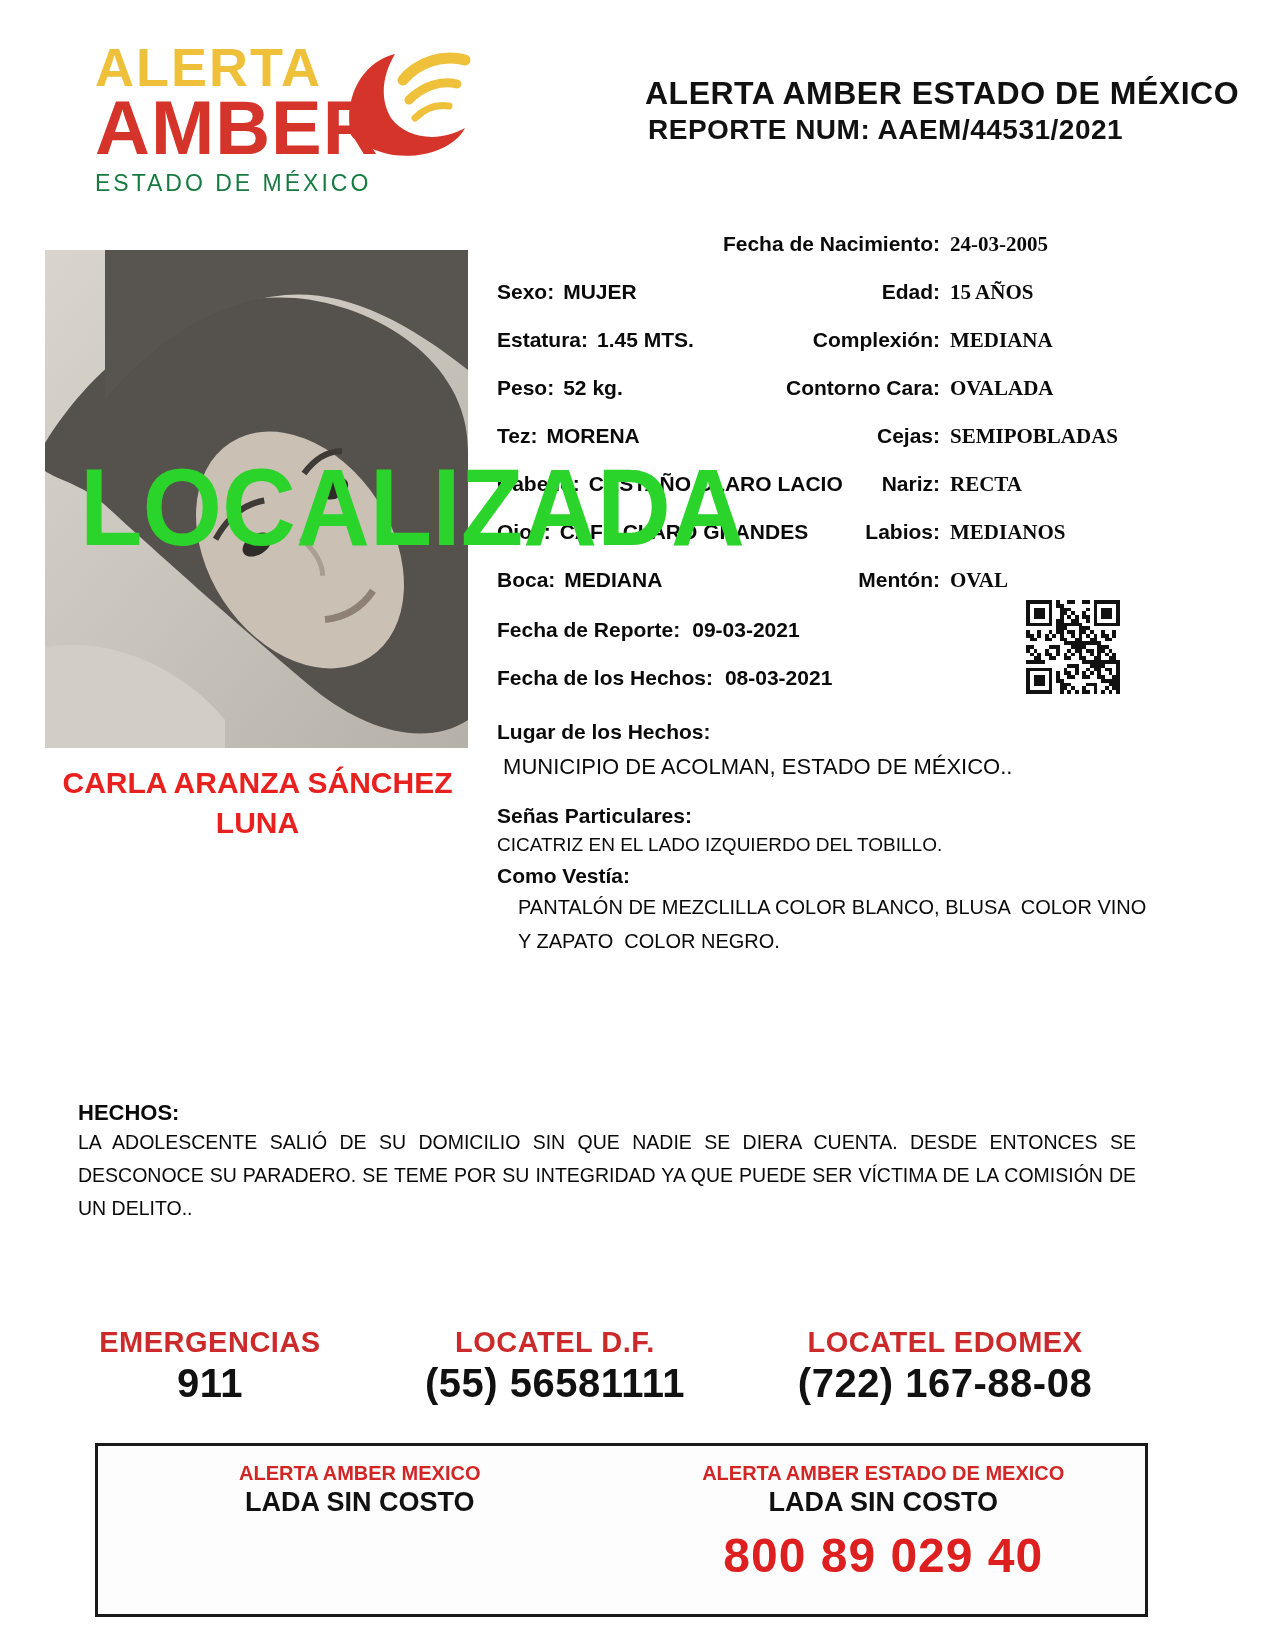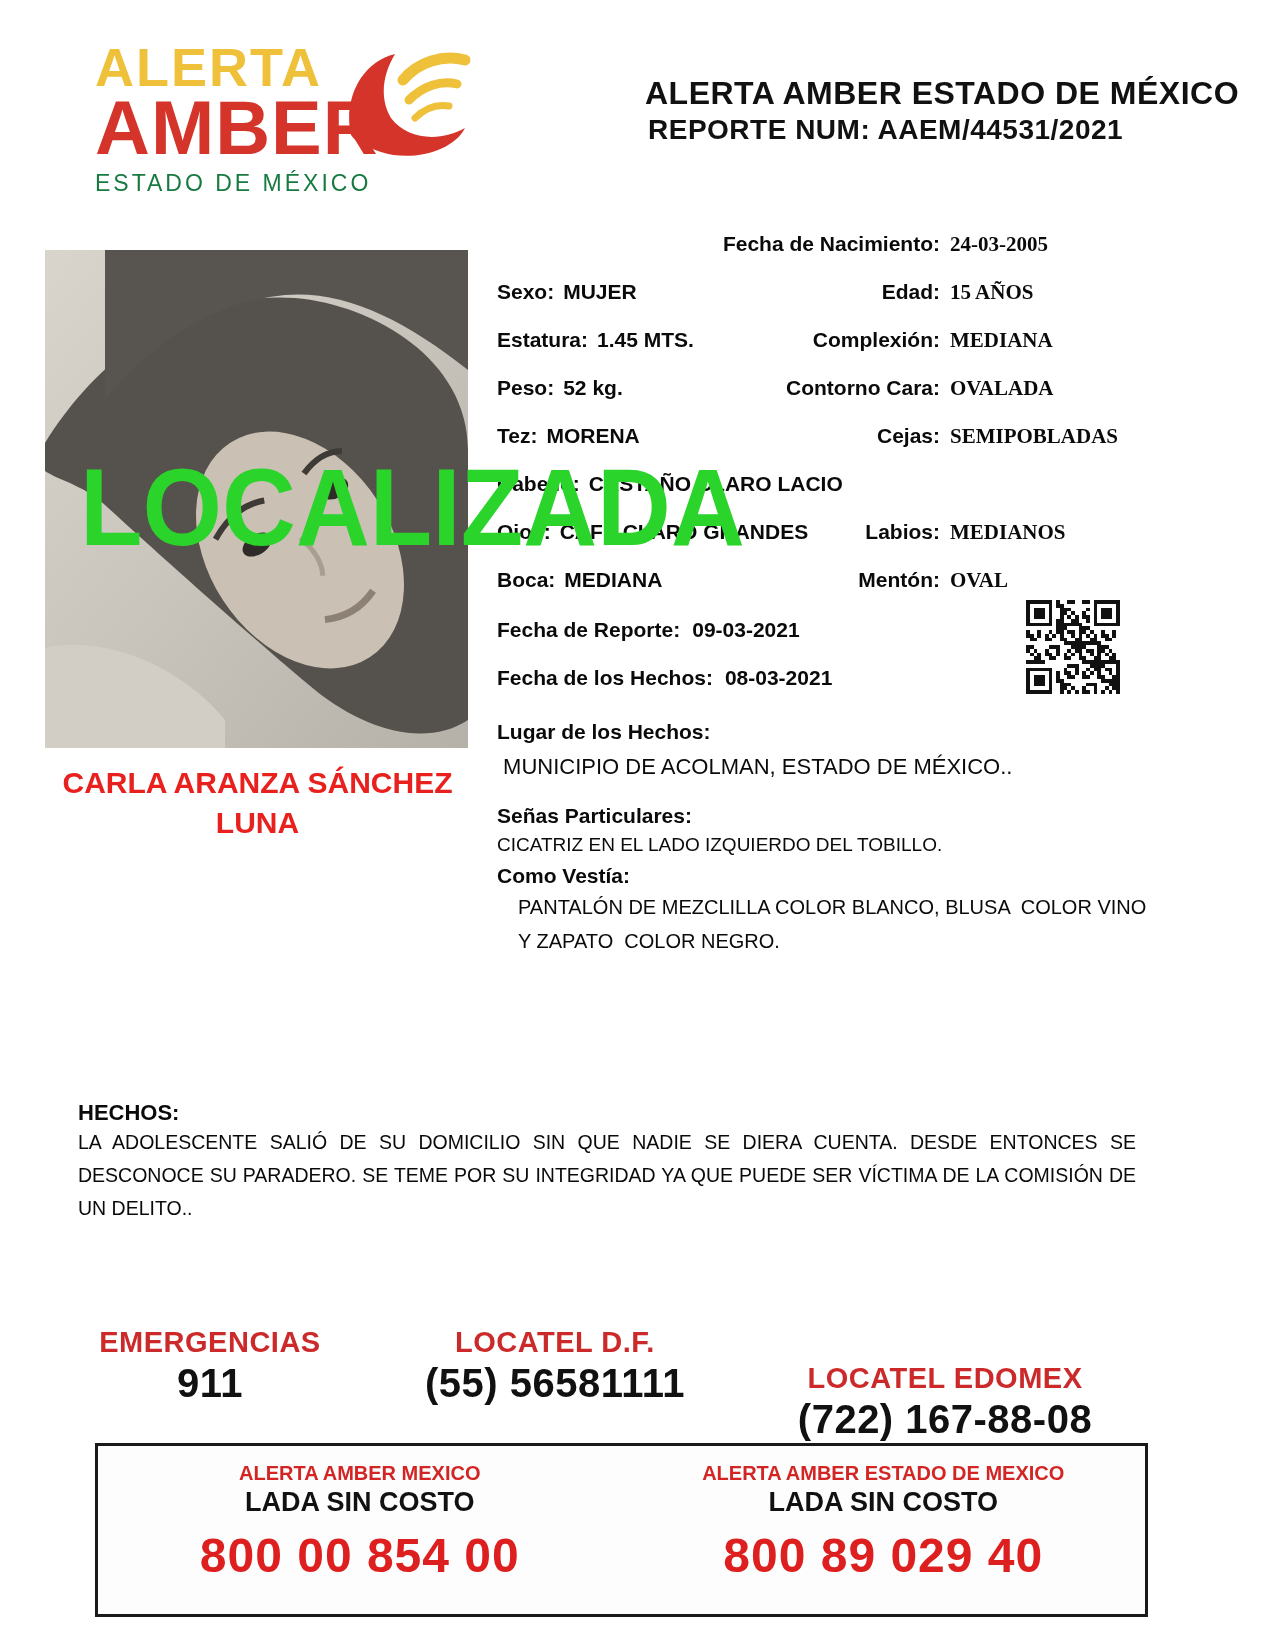--- a/index.html
+++ b/index.html
@@ -51,21 +51,21 @@
 
   .qr { position:absolute; left:1026px; top:600px; width:94px; height:94px; z-index:4; }
 
   
   .hechos-label { position:absolute; left:78px; top:1100px; font-size:22px; font-weight:700; color:#0a0a0a; }
   .hechos-text  { position:absolute; left:78px; top:1126px; width:1058px; font-size:19.5px; font-weight:400;
     color:#0a0a0a; line-height:33px; text-align:justify; }
 
   
   .emergency { position:absolute; left:60px; top:1326px; width:1080px; display:flex; text-align:center; }
-  .em-col1 { width:300px; } .em-col2 { width:390px; } .em-col3 { width:390px;margin-top:36px; }
+  .em-col1 { width:300px; } .em-col2 { width:390px; } .em-col3 { width:390px; }
   .em-label  { font-size:29px; font-weight:700; color:#cc2a2a; letter-spacing:0.5px; }
   .em-number { font-size:40px; font-weight:700; color:#111; margin-top:2px; letter-spacing:0.5px; }
 
   
   .footer-box { position:absolute; left:95px; top:1443px; width:1053px; height:174px;
     border:3px solid #1a1a1a; display:flex; text-align:center; background:#fdfdfd; }
   .fb-col { width:50%; padding-top:16px; }
   .fb-title  { font-size:20px; font-weight:700; color:#d42525; }
   .fb-sub    { font-size:27px; font-weight:700; color:#111; margin-top:2px; }
   .fb-number { font-size:48px; font-weight:700; color:#dd1f1f; margin-top:10px; letter-spacing:1px; }
@@ -155,20 +155,24 @@
     </div>
     <div class="d-row">
       <span class="d-left"><span>Tez:</span><span class="val">MORENA</span></span>
       <span class="d-right">
           <span class="d-rlabel">Cejas:</span>
           <span class="d-rvalue">SEMIPOBLADAS</span>
         </span>
     </div>
     <div class="d-row">
       <span class="d-left"><span>Cabello:</span><span class="val">CASTAÑO CLARO LACIO</span></span>
+      <span class="d-right">
+          <span class="d-rlabel">Nariz:</span>
+          <span class="d-rvalue">RECTA</span>
+        </span>
     </div>
     <div class="d-row">
       <span class="d-left"><span>Ojos:</span><span class="val">CAFÉ CLARO GRANDES</span></span>
       <span class="d-right">
           <span class="d-rlabel">Labios:</span>
           <span class="d-rvalue">MEDIANOS</span>
         </span>
     </div>
     <div class="d-row">
       <span class="d-left"><span>Boca:</span><span class="val">MEDIANA</span></span>
@@ -437,21 +441,20 @@
     <div class="em-col3">
       <div class="em-label">LOCATEL EDOMEX</div>
       <div class="em-number">(722) 167-88-08</div>
     </div>
   </div>
 
   <div class="footer-box">
     <div class="fb-col">
       <div class="fb-title">ALERTA AMBER MEXICO</div>
       <div class="fb-sub">LADA SIN COSTO</div>
-      <div class="fb-number">800 00 854 00</div>
     </div>
     <div class="fb-col">
       <div class="fb-title">ALERTA AMBER ESTADO DE MEXICO</div>
       <div class="fb-sub">LADA SIN COSTO</div>
       <div class="fb-number">800 89 029 40</div>
     </div>
   </div>
 
 </div>
 

